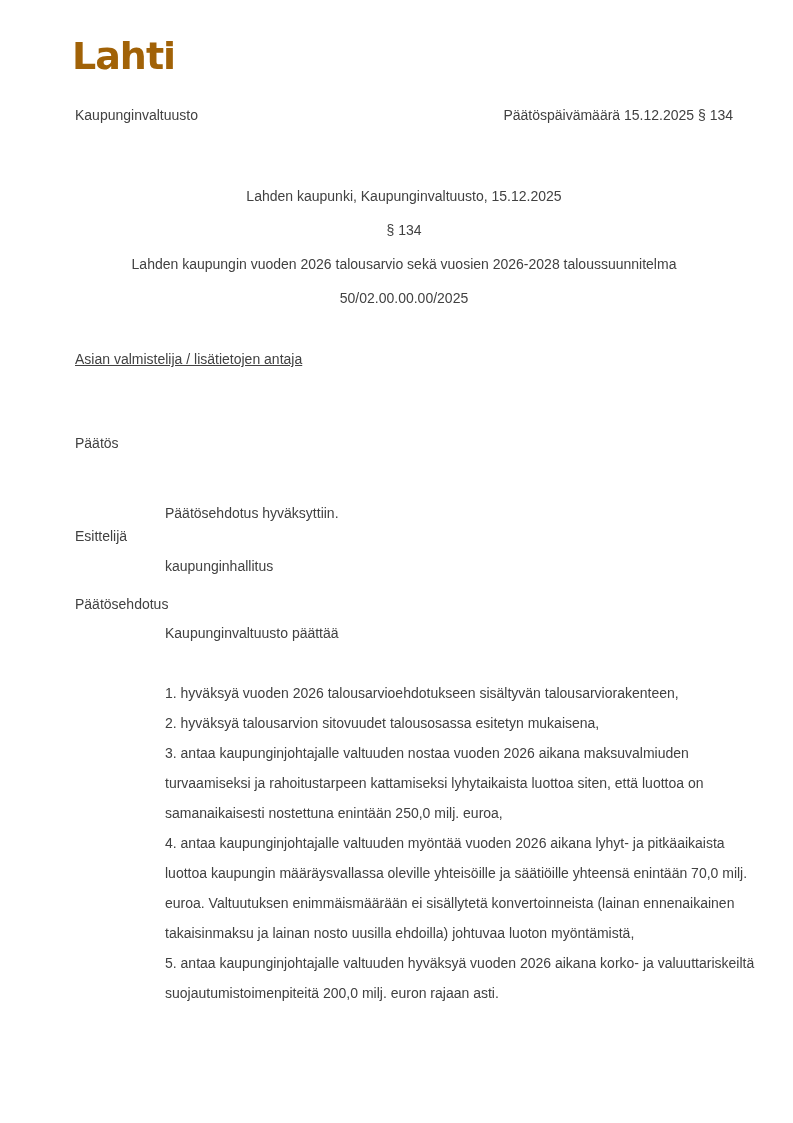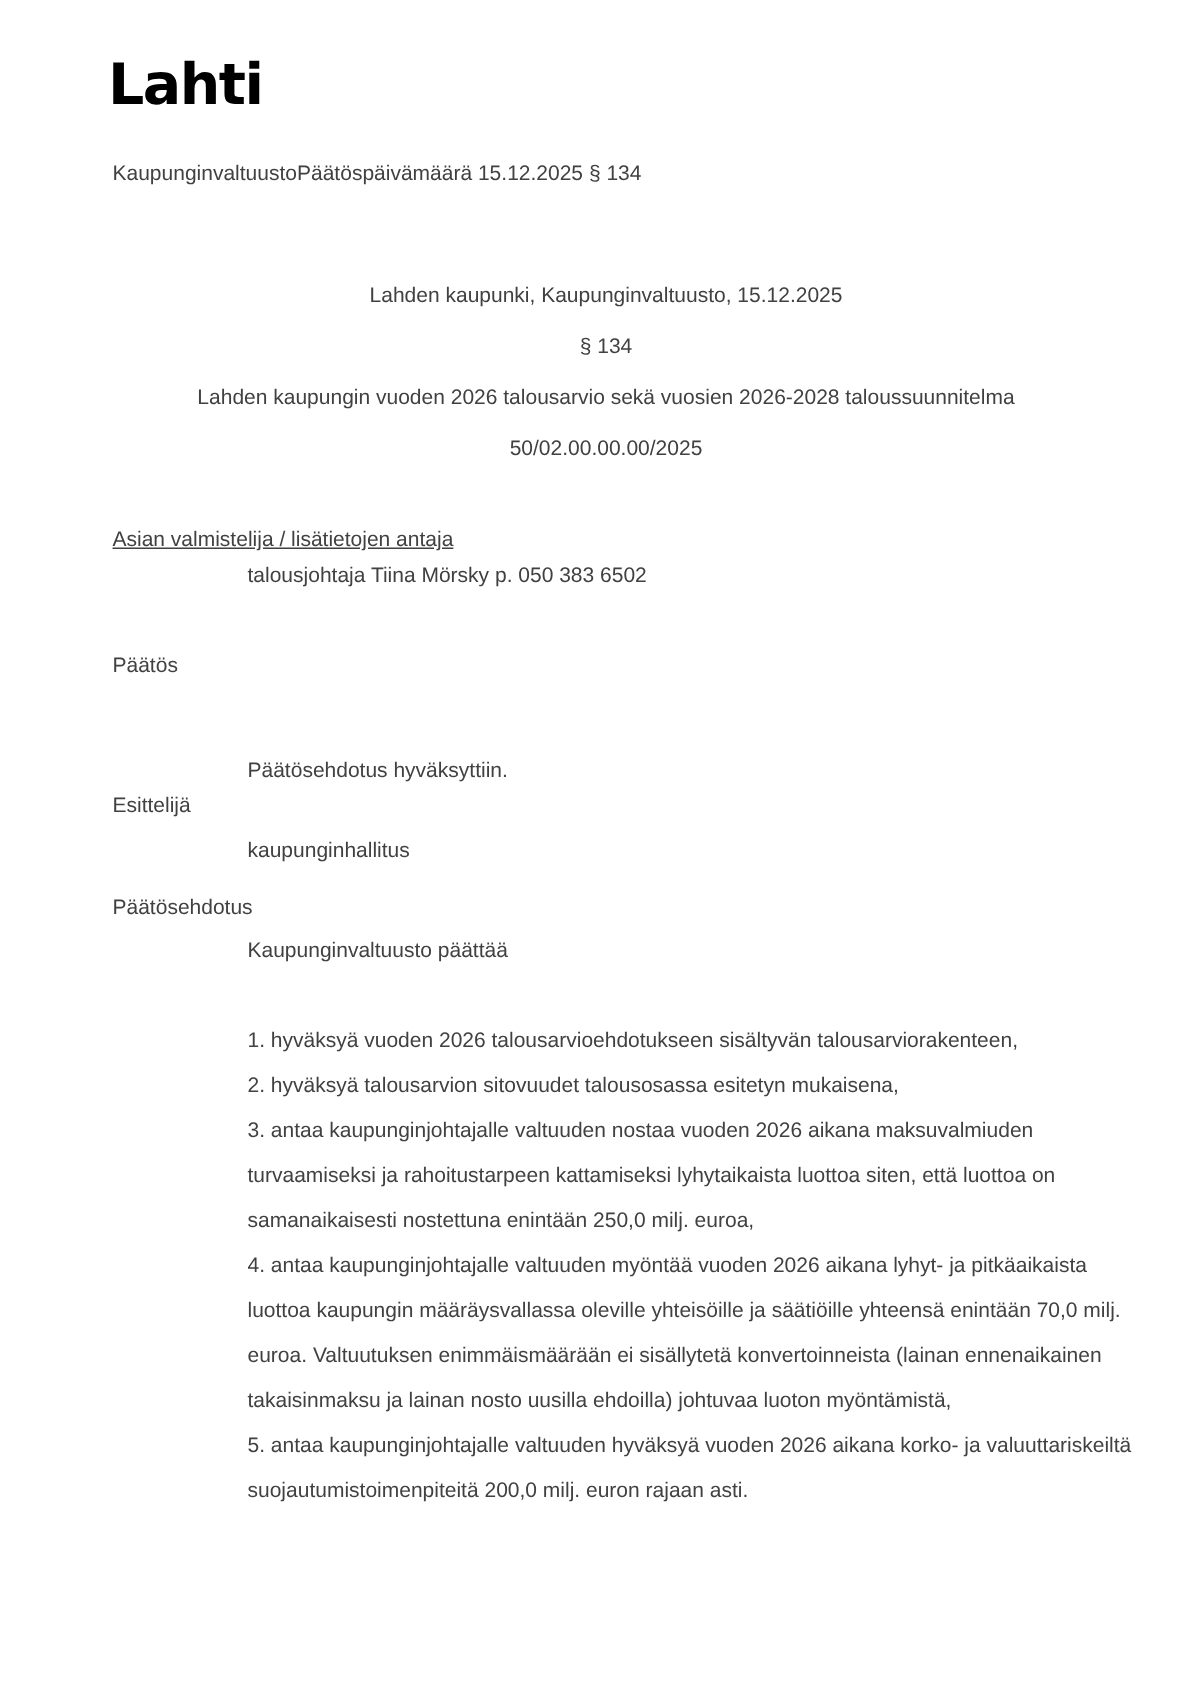--- a/index.html
+++ b/index.html
@@ -14,29 +14,30 @@
     color: #414141;
     overflow: hidden;
   }
   .logo {
     position: absolute;
     top: 34px;
     left: 72px;
     font-size: 38px;
     font-weight: bold;
     letter-spacing: -1px;
-    color: #000000;
+    color: #a16207;
     font-family: "DejaVu Sans", sans-serif;
   }
   .header-row {
     position: absolute;
     top: 107px;
     left: 75px;
     right: 60px;
     display: flex;
+    justify-content: space-between;
     font-size: 14px;
   }
   .case-block {
     position: absolute;
     top: 179px;
     left: 75px;
     right: 60px;
     text-align: center;
   }
   .case-block > div { line-height: 34px; white-space: nowrap; }
@@ -75,21 +76,20 @@
   <div class="case-block">
     <div>Lahden kaupunki, Kaupunginvaltuusto, 15.12.2025</div>
     <div>§ 134</div>
     <div>Lahden kaupungin vuoden 2026 talousarvio sekä vuosien 2026-2028 taloussuunnitelma</div>
     <div>50/02.00.00.00/2025</div>
   </div>
 
   <div class="label" style="top: 351px; text-decoration: underline;">Asian valmistelija / lisätietojen antaja</div>
 
   <div class="indent contacts" style="top: 369px;">
-    <div>talousjohtaja Tiina Mörsky p. 050 383 6502</div>
   </div>
 
   <div class="label" style="top: 435px;">Päätös</div>
   <div class="indent" style="top: 505px;">Päätösehdotus hyväksyttiin.</div>
 
   <div class="label" style="top: 528px; text-align: right;">Esittelijä</div>
   <div class="indent" style="top: 558px;">kaupunginhallitus</div>
 
   <div class="label" style="top: 596px;">Päätösehdotus</div>
   <div class="indent" style="top: 625px;">Kaupunginvaltuusto päättää</div>

